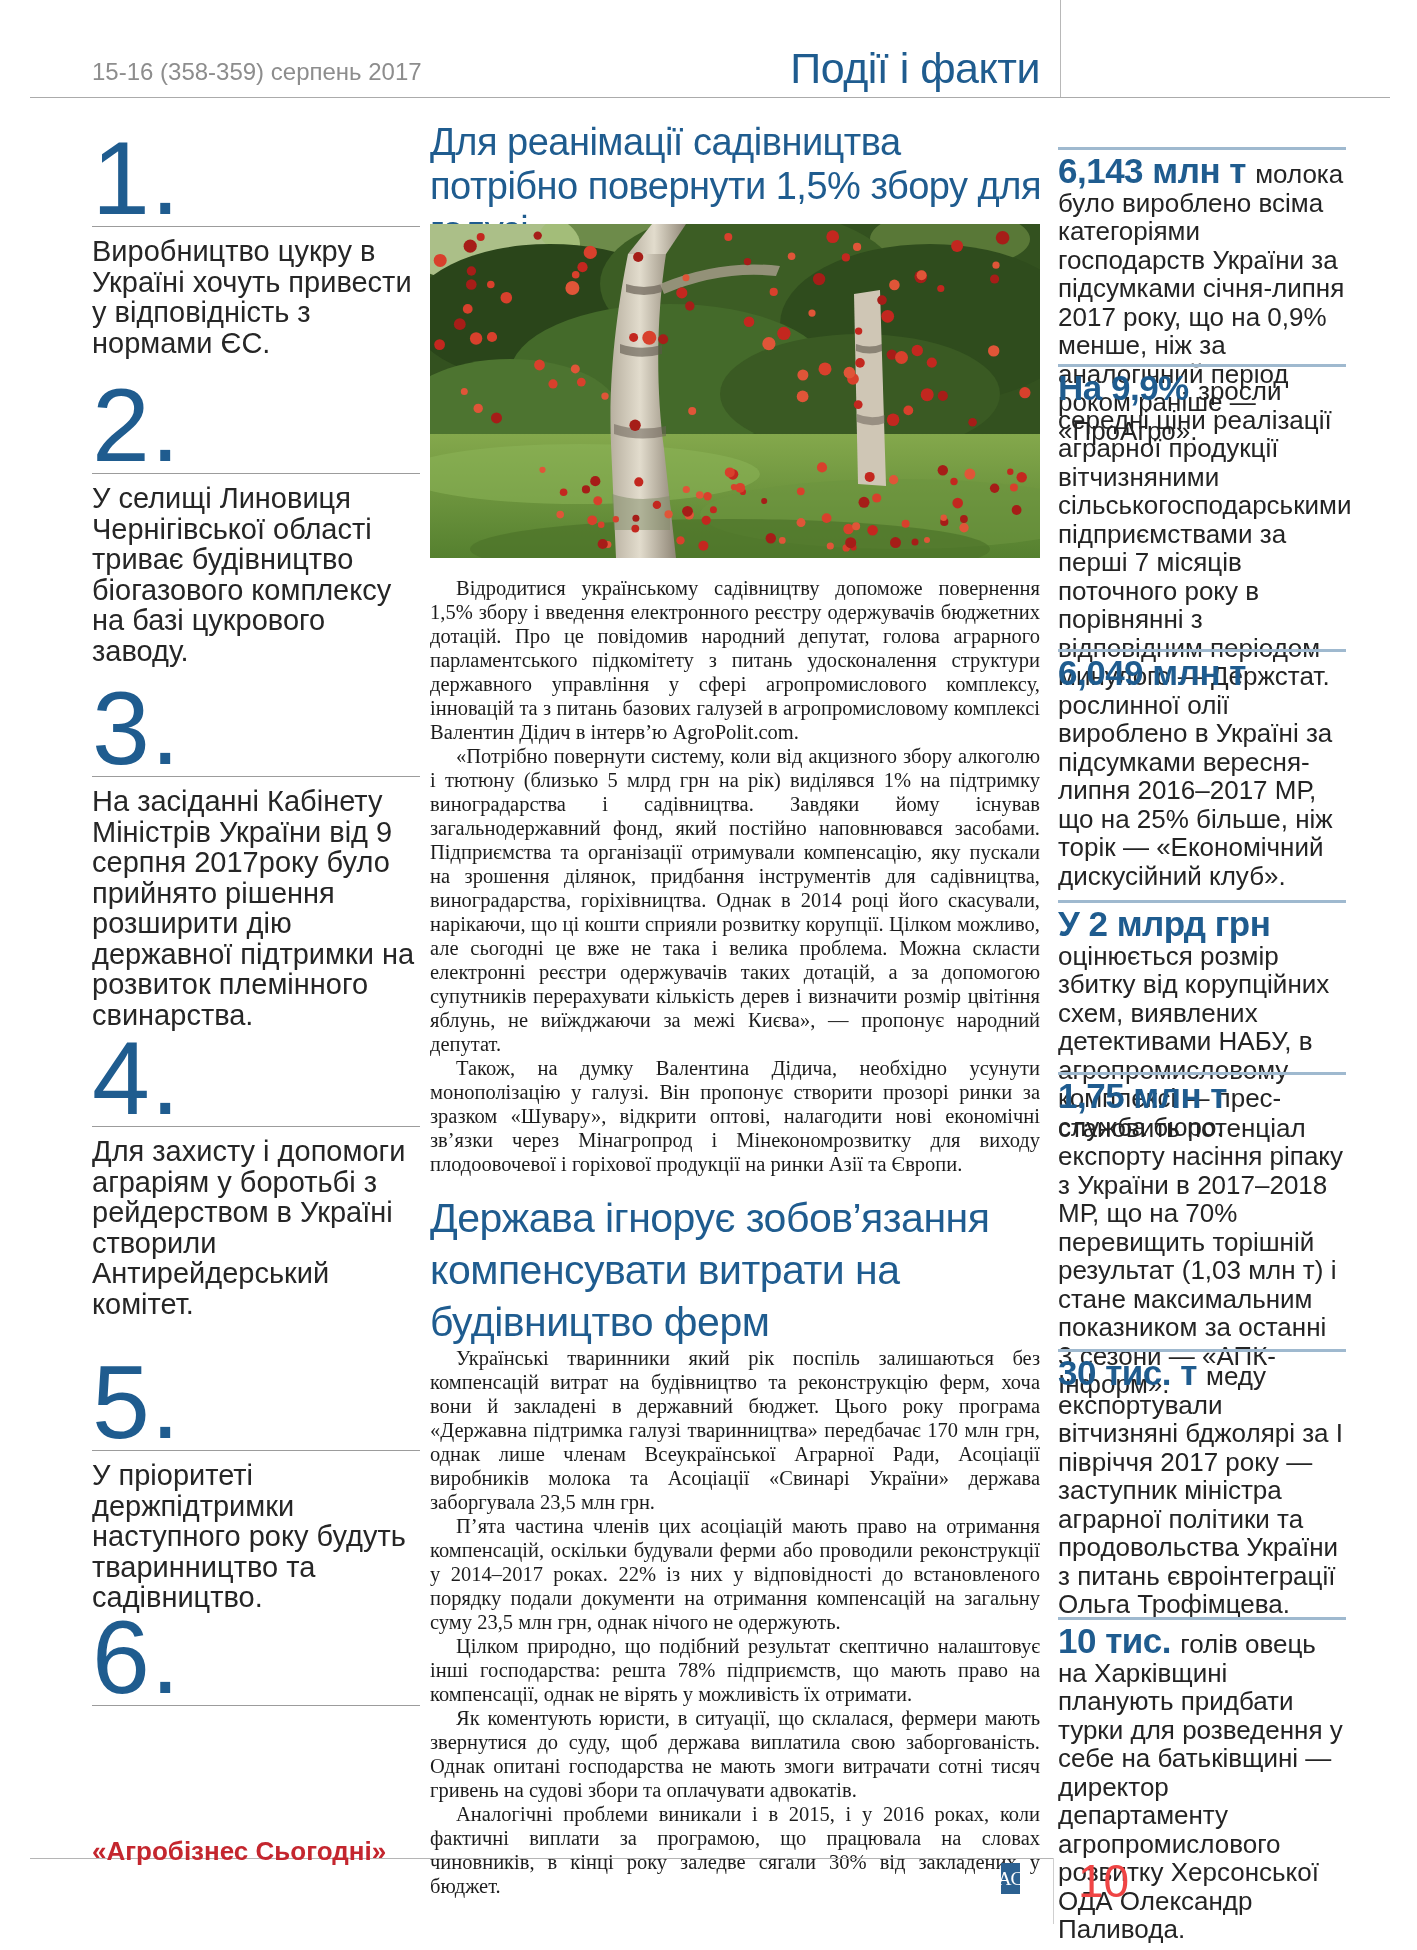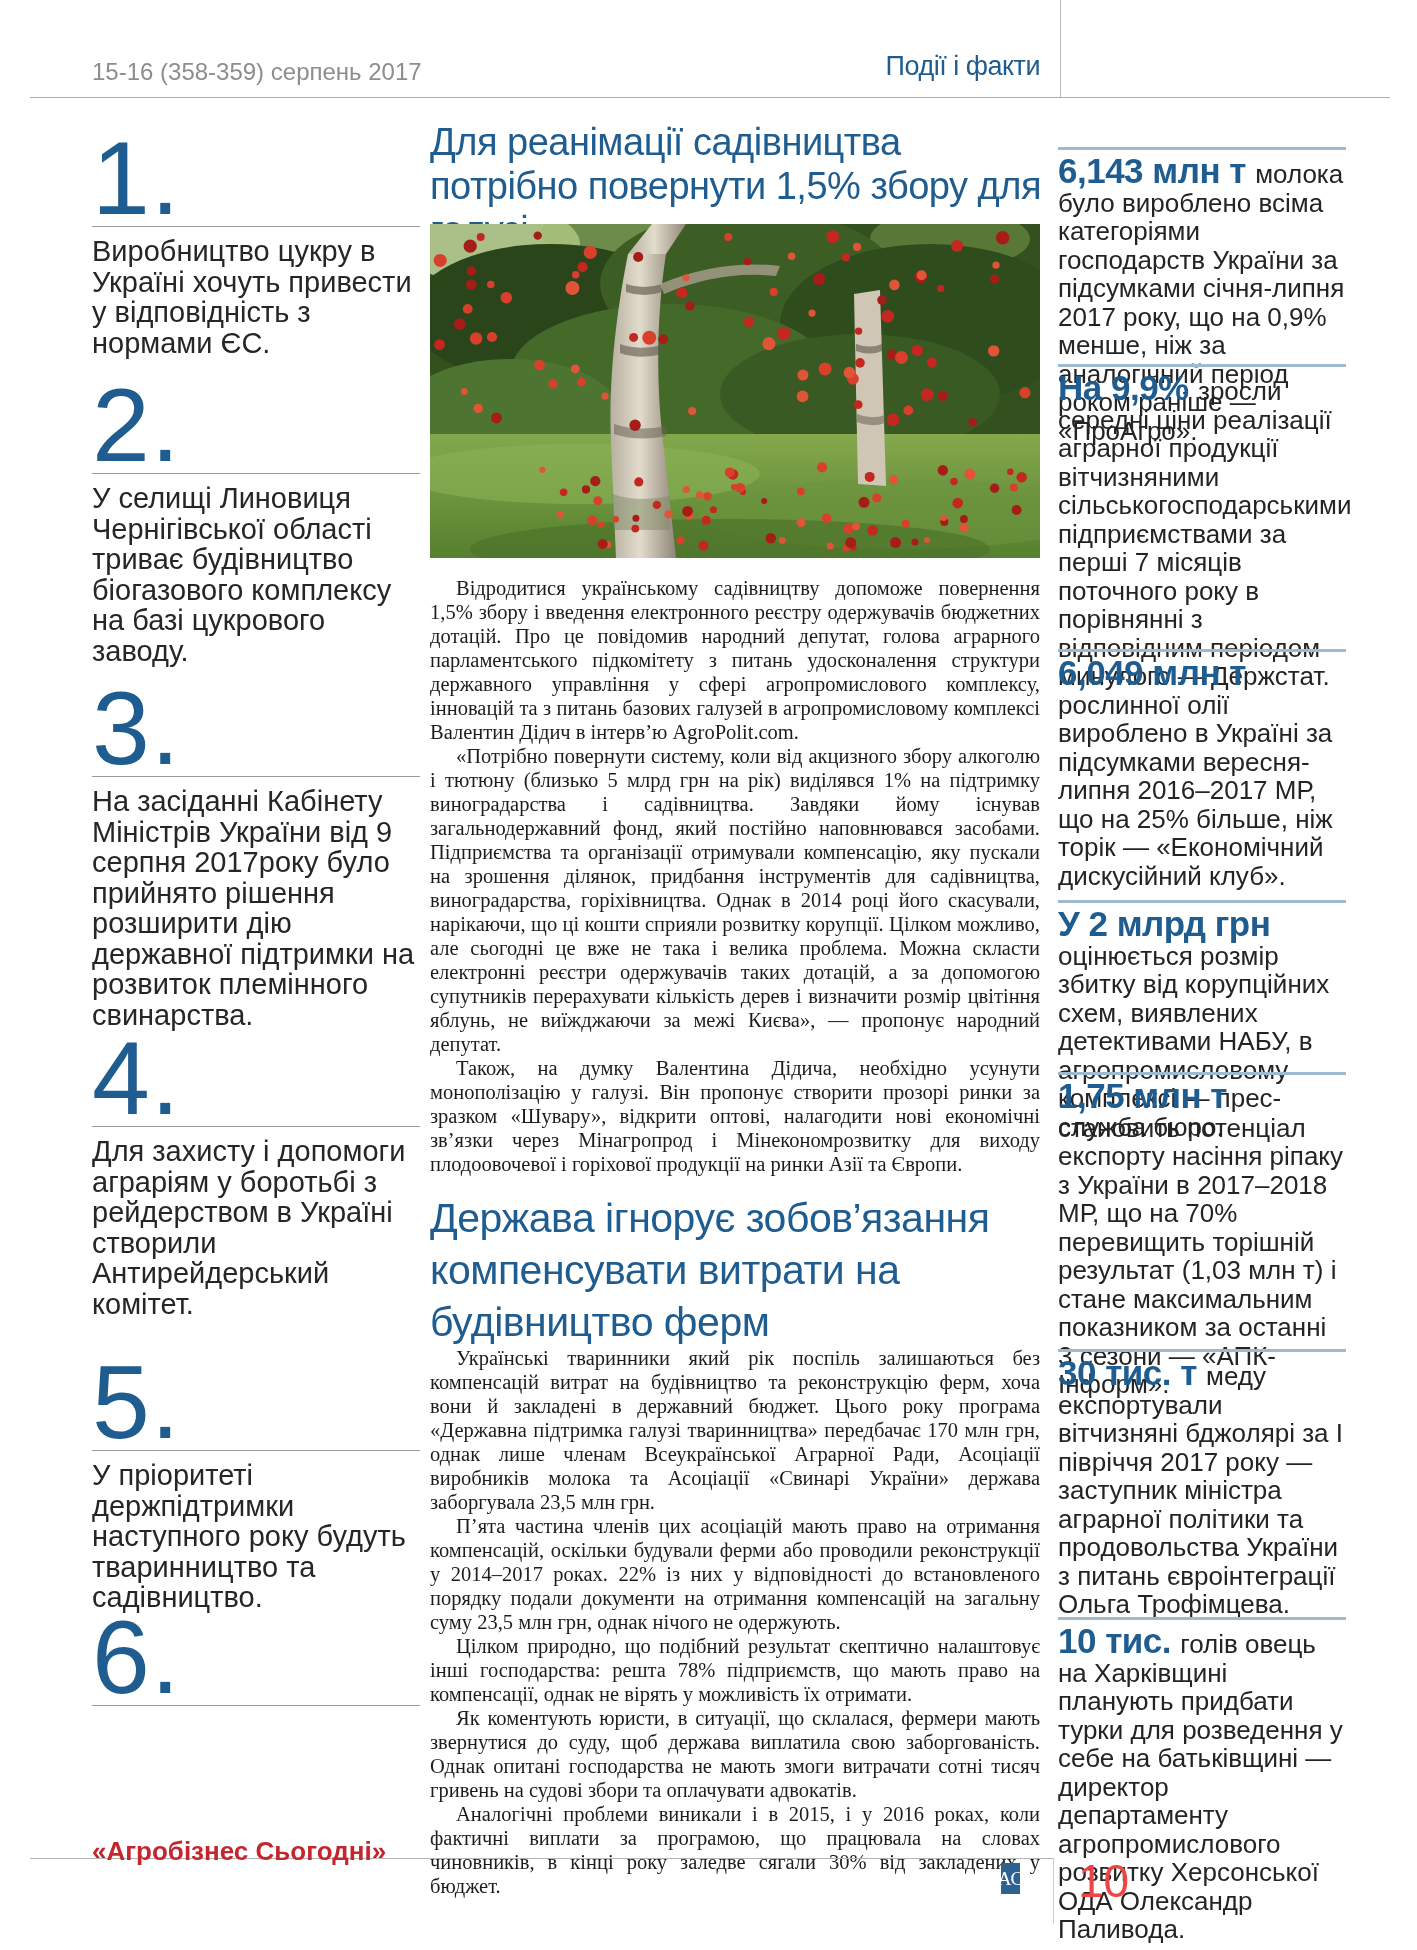--- a/index.html
+++ b/index.html
@@ -8,21 +8,21 @@
     --red:#c4262e;
   }
   html,body{margin:0;padding:0;}
   body{
     width:1417px;height:1950px;position:relative;background:#ffffff;
     font-family:"Liberation Sans",sans-serif;overflow:hidden;
   }
   
   #issue{position:absolute;left:92px;top:58px;font-size:24px;color:#8d8d8d;}
   #section-title{position:absolute;left:600px;top:44px;width:440px;text-align:right;
-    font-size:27px;color:var(--accent);letter-spacing:-0.5px;margin-top:7px;}
+    font-size:43px;color:var(--accent);letter-spacing:-0.5px;}
   #header-rule{position:absolute;left:30px;top:97px;width:1360px;height:1px;background:#ababab;}
   #header-vline{position:absolute;left:1060px;top:0;width:1px;height:97px;background:#b8b8b8;}
 
   
   .num-item{position:absolute;left:92px;width:328px;}
   .big-num{
     font-size:104px;line-height:80px;height:88px;color:var(--accent);
     border-bottom:1px solid #9c9c9c;letter-spacing:1px;
   }
   .num-text{margin-top:9px;font-size:29px;line-height:30.5px;color:#262626;hyphens:auto;}

